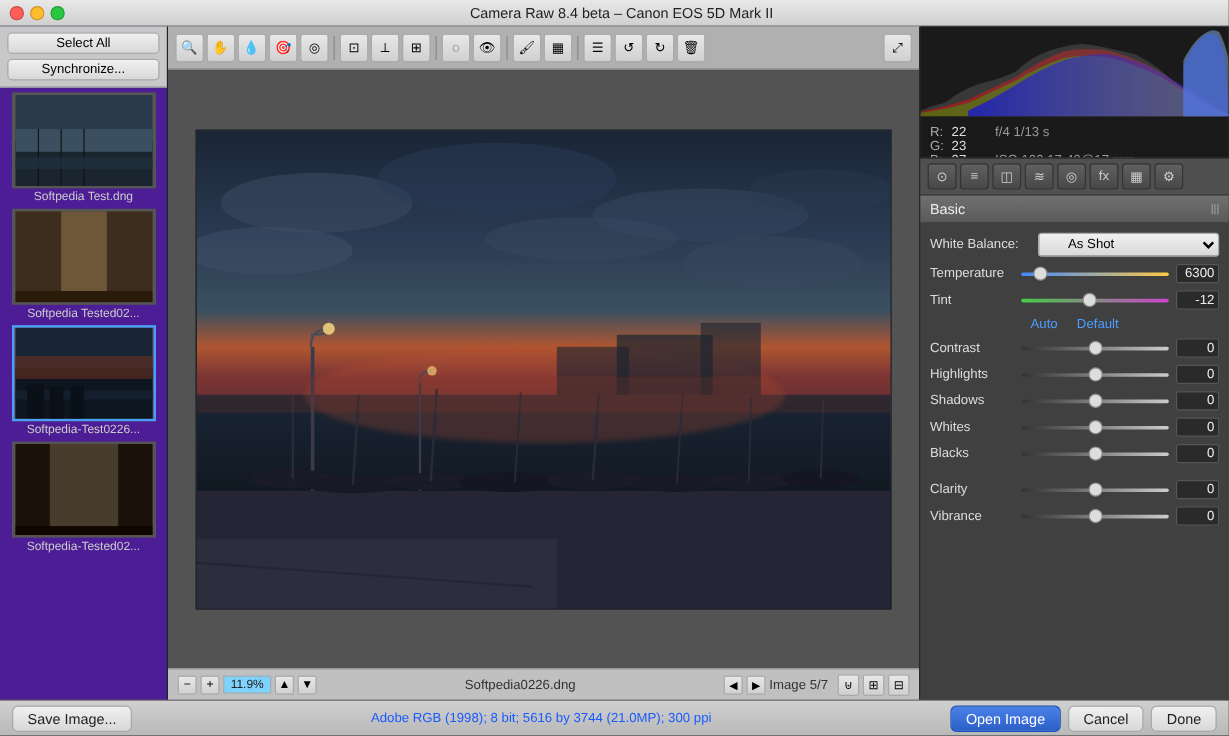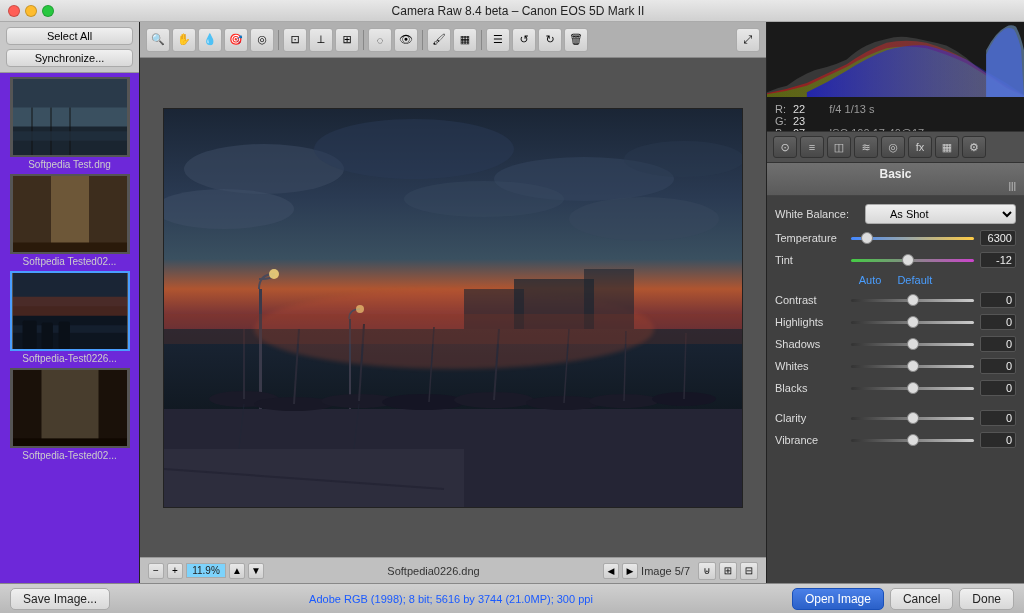--- a/index.html
+++ b/index.html
@@ -48,21 +48,21 @@
 
     
     .main-layout {
       display: flex;
       height: calc(613px - 22px - 30px);
     }
 
     
     .filmstrip {
       width: 140px;
-      background: #6d28d9;
+      background: #4c1d95;
       display: flex;
       flex-direction: column;
       border-right: 1px solid #222;
     }
     .filmstrip-toolbar {
       background: #c8c8c8;
       padding: 5px 6px;
       display: flex;
       flex-direction: column;
       gap: 4px;
@@ -297,28 +297,27 @@
       align-items: center;
       justify-content: center;
       font-size: 11px;
       color: #ccc;
     }
 
     .section-header {
       background: linear-gradient(to bottom, #707070, #5a5a5a);
       padding: 4px 8px;
       font-size: 12px;
-      font-weight: 700;
+      font-weight: 400;
       color: #eee;
       text-align: left;
       border-bottom: 1px solid #444;
       display: flex;
       align-items: center;
       justify-content: center;
-      flex-direction: column;
     }
     .section-expand {
       margin-left: auto;
       color: #aaa;
       font-size: 9px;
     }
 
     .adjustments-panel {
       flex: 1;
       overflow-y: auto;

